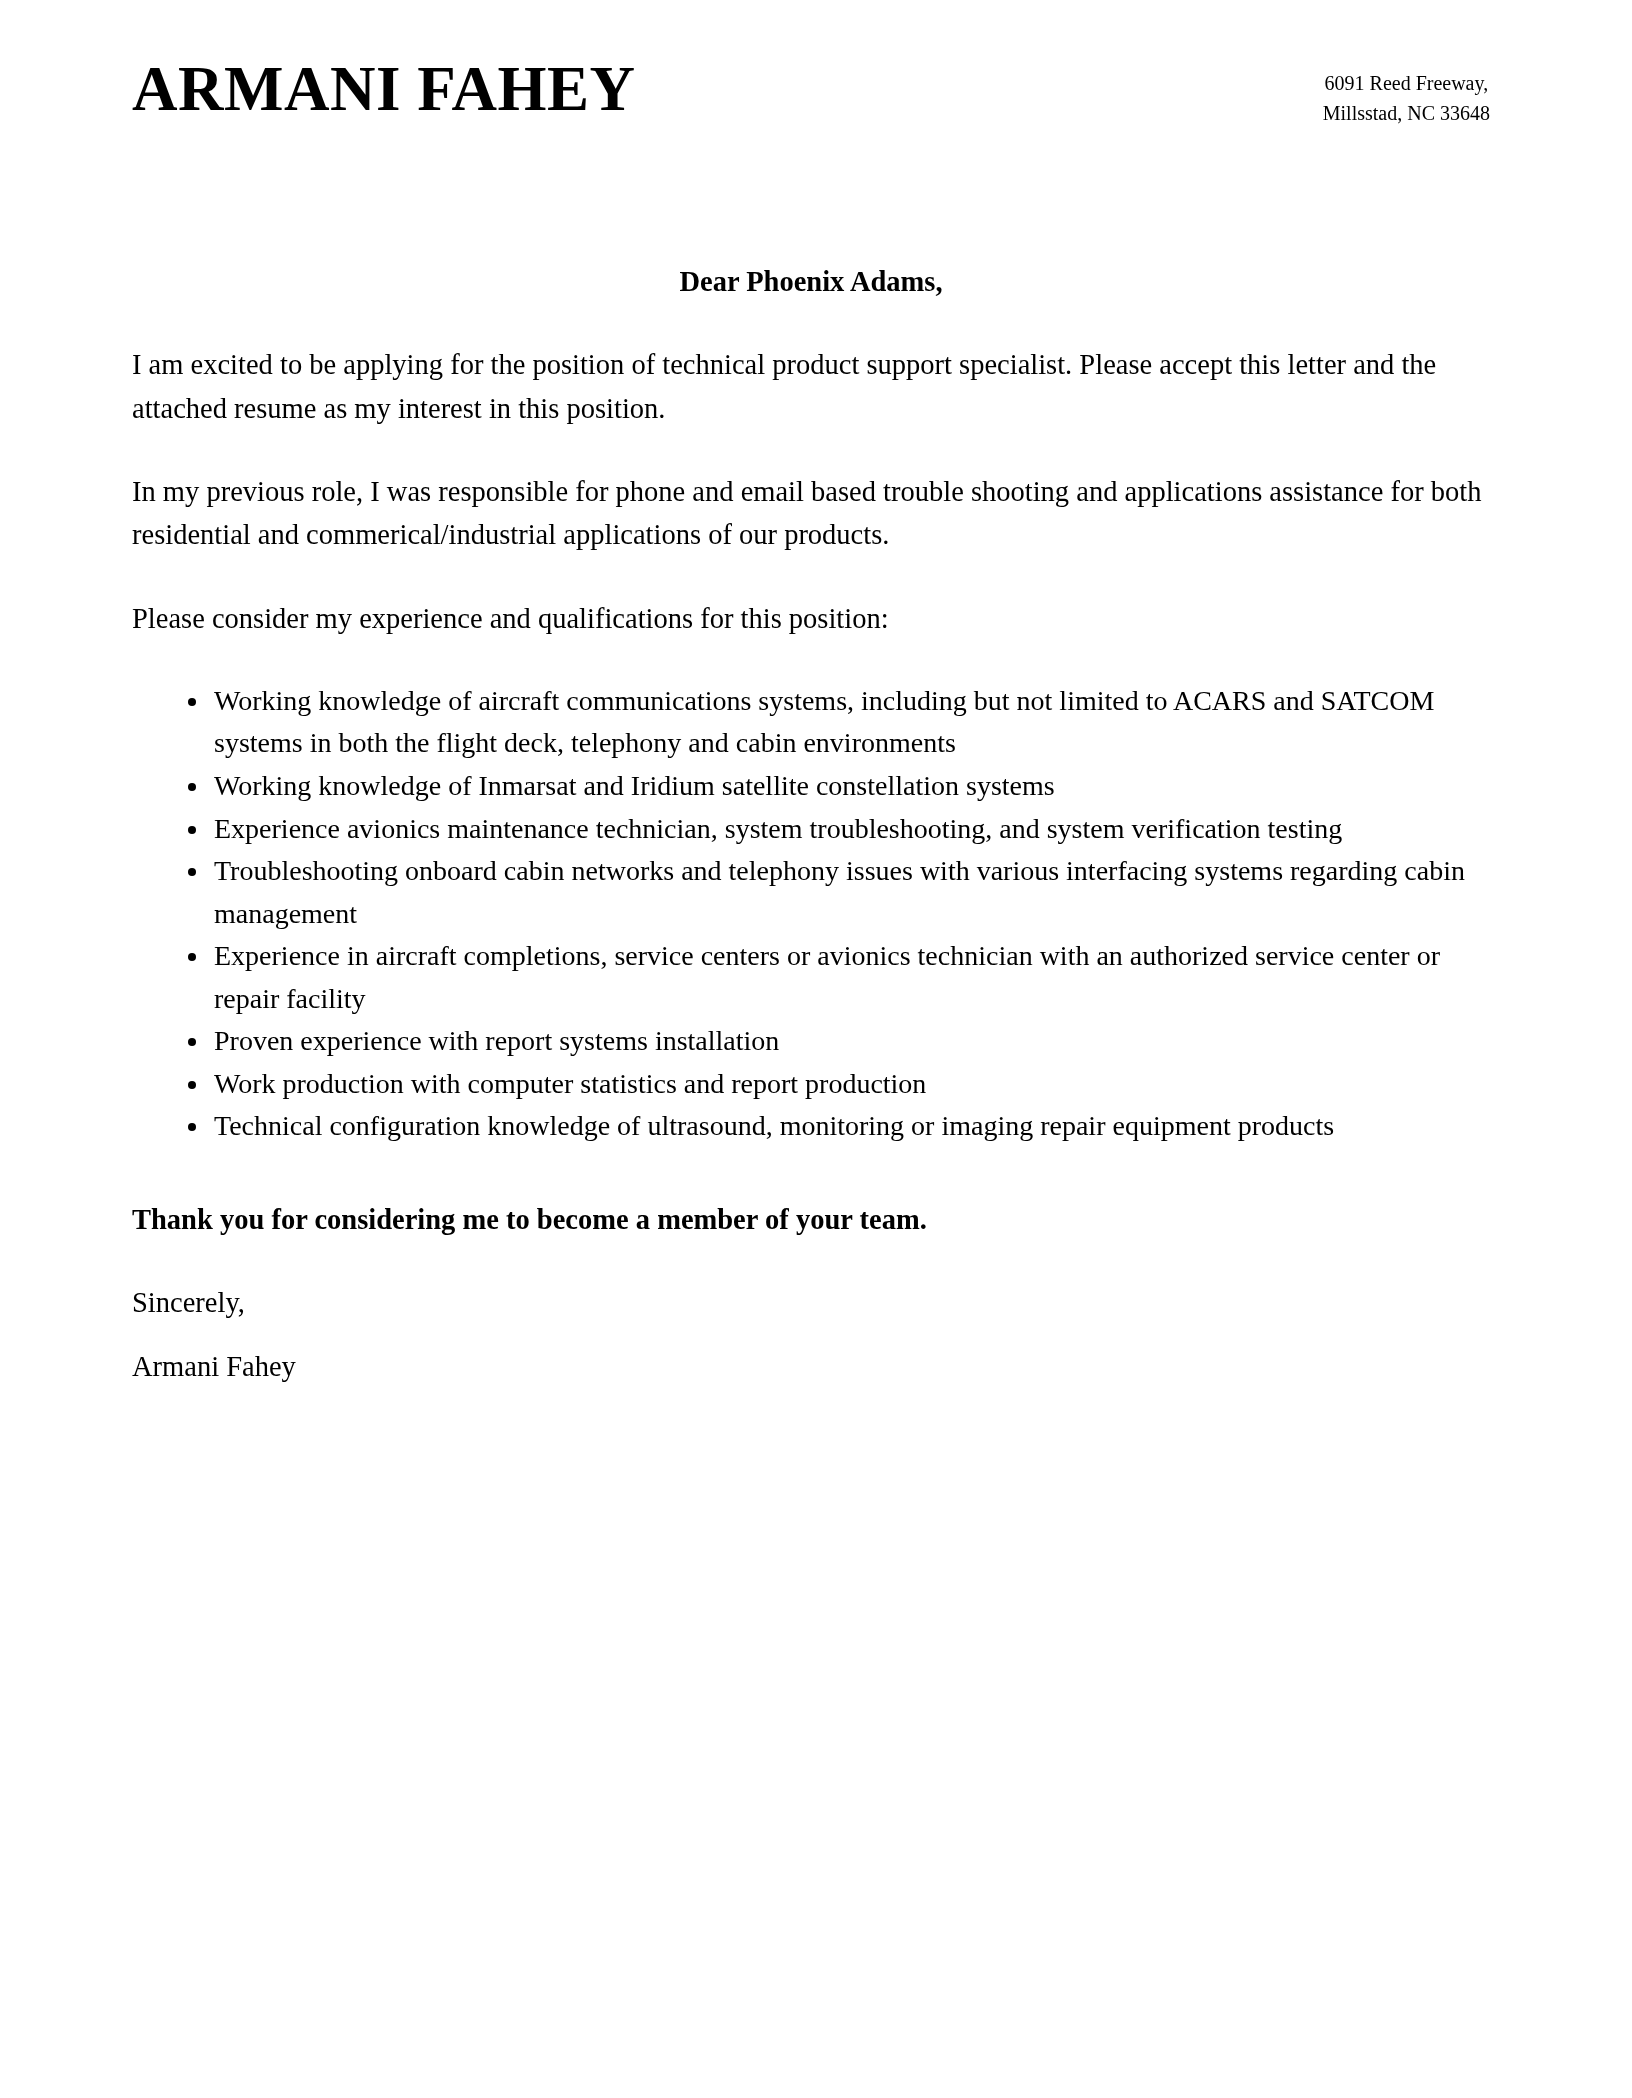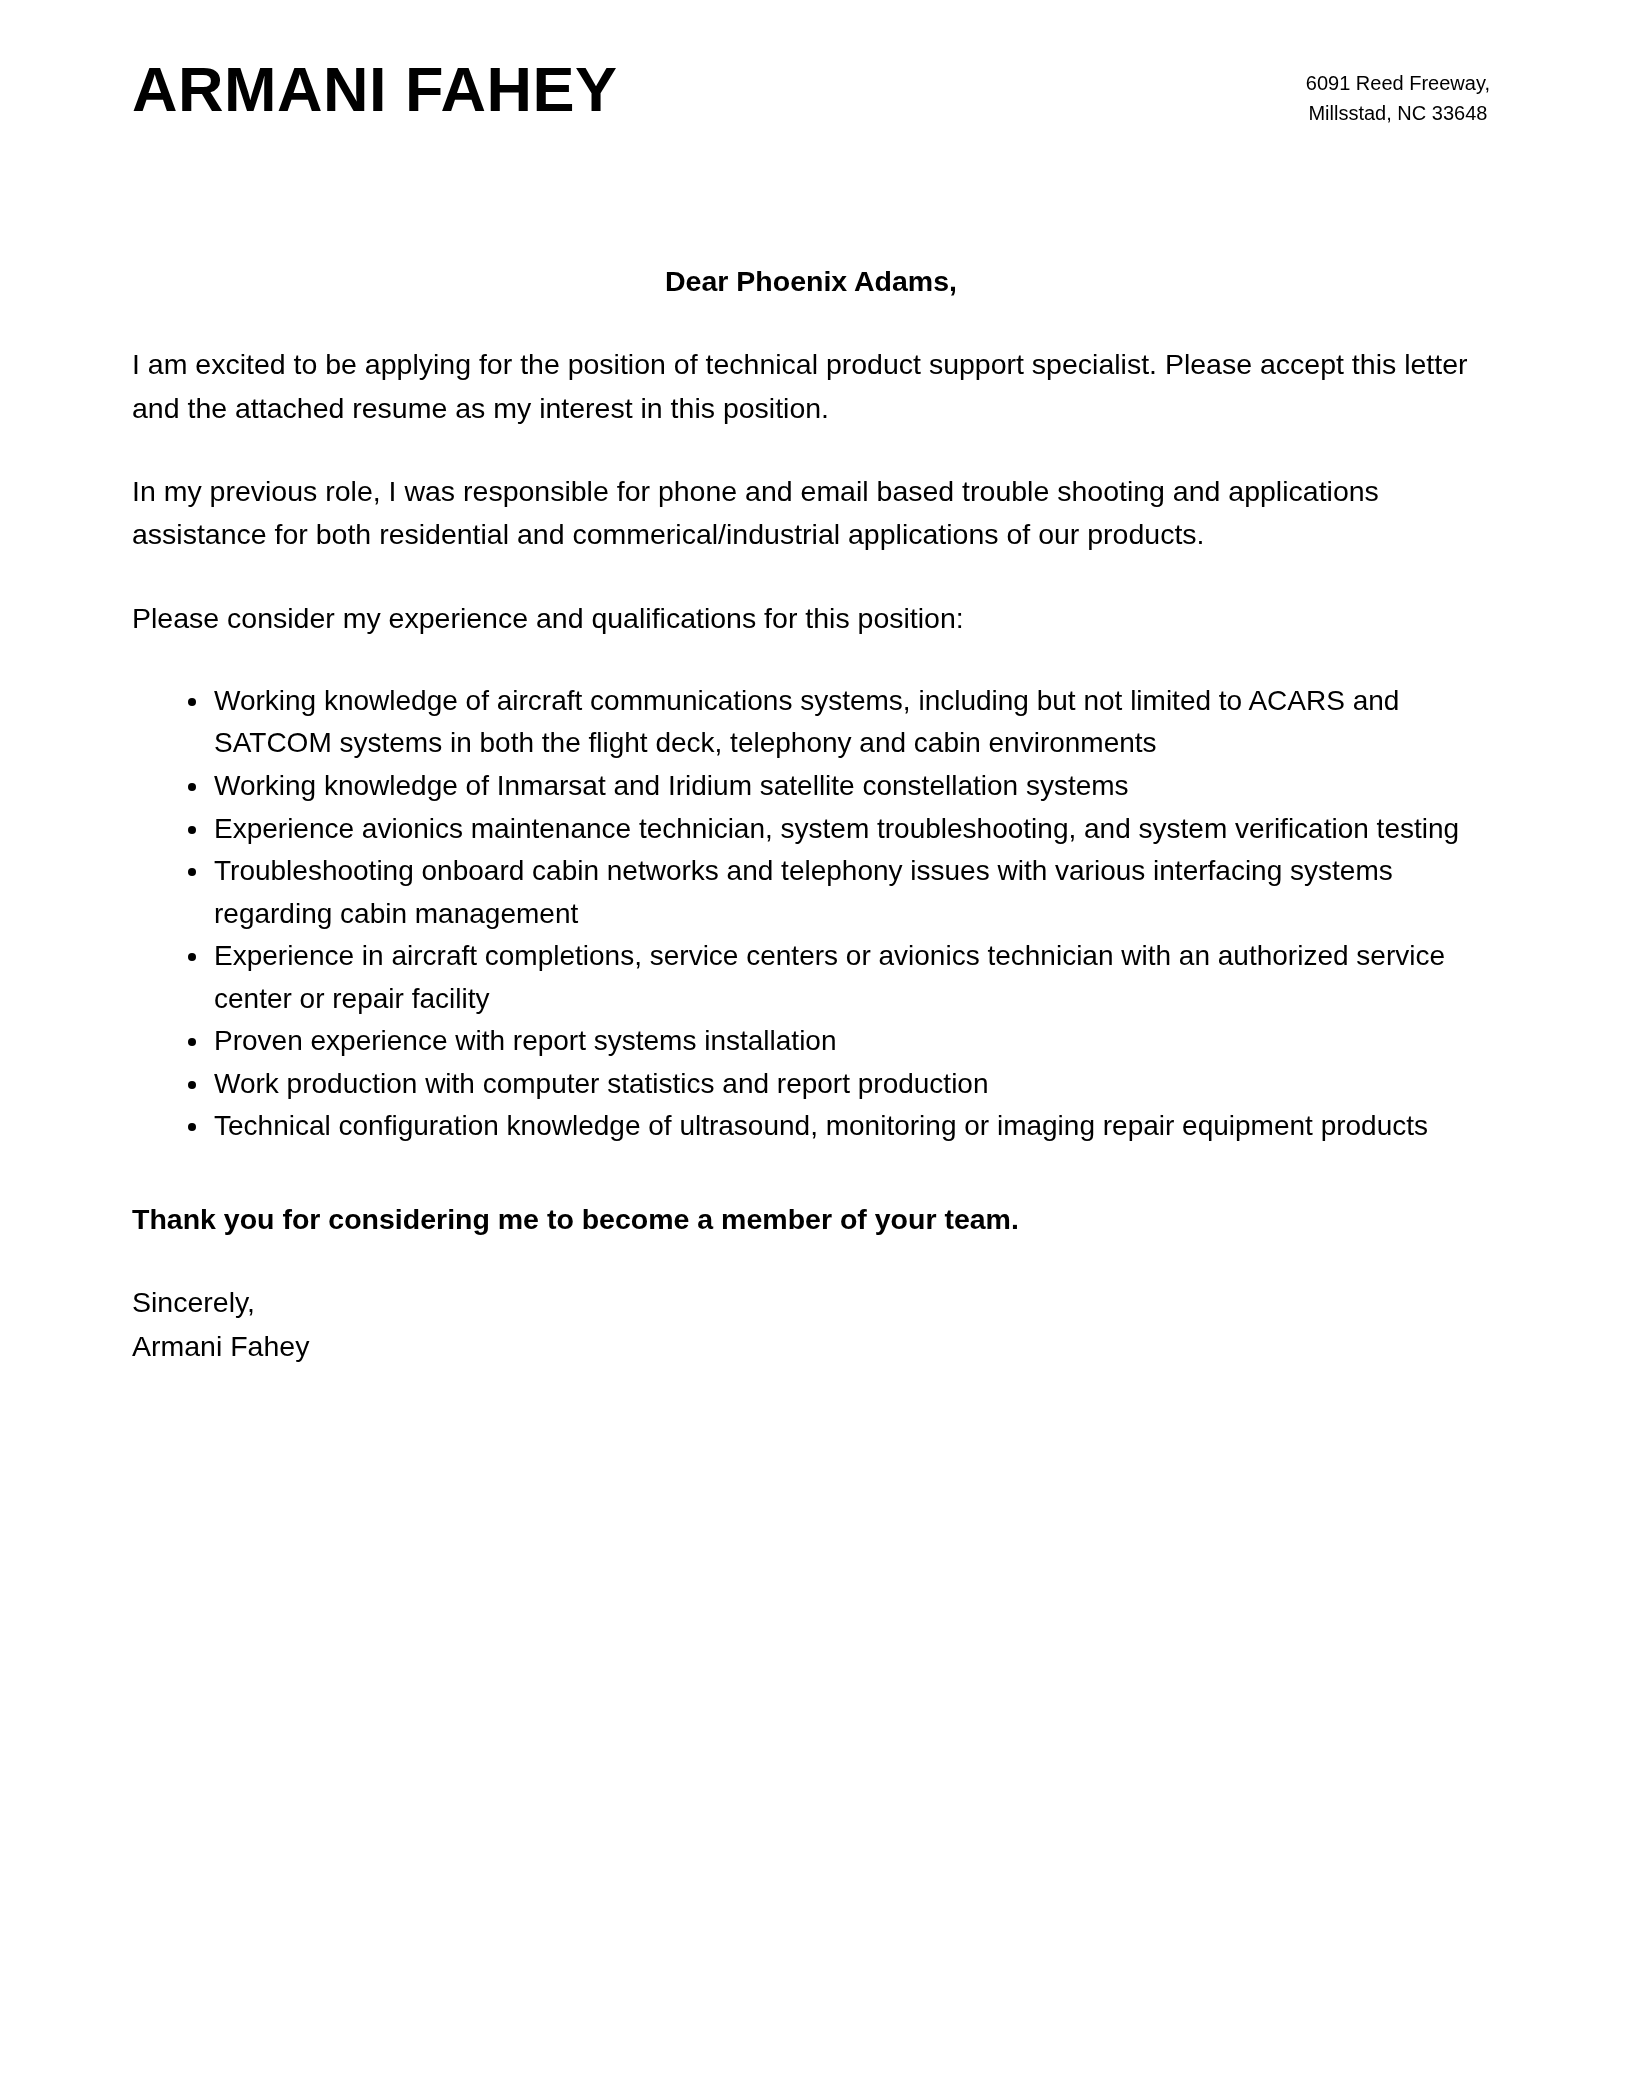--- a/index.html
+++ b/index.html
@@ -9,21 +9,21 @@
   }
 
   .page {
     position: relative;
     width: 1632px;
     height: 1646px;
     background: #ffffff;
     box-sizing: border-box;
     padding: 0;
     overflow: hidden;
-    font-family: Liberation Sans, sans-serif;
+    font-family: Liberation Serif, serif;
     color: #000000;
   }
 
   .content {
     position: absolute;
     left: 132px;
     top: 0;
     width: 1358px;
   }
 
@@ -108,20 +108,21 @@
   }
 
   .signature-block {
     margin: 0;
     font-size: 28.5px;
     line-height: 1.52;
   }
 
   .signature-line {
     display: block;
+    margin-top: 20px;
   }
 </style>
 </head>
 <body>
 
 <div class="page">
   <div class="content">
 
     <div class="letter-header">
       <h1 class="name-heading">ARMANI FAHEY</h1>

